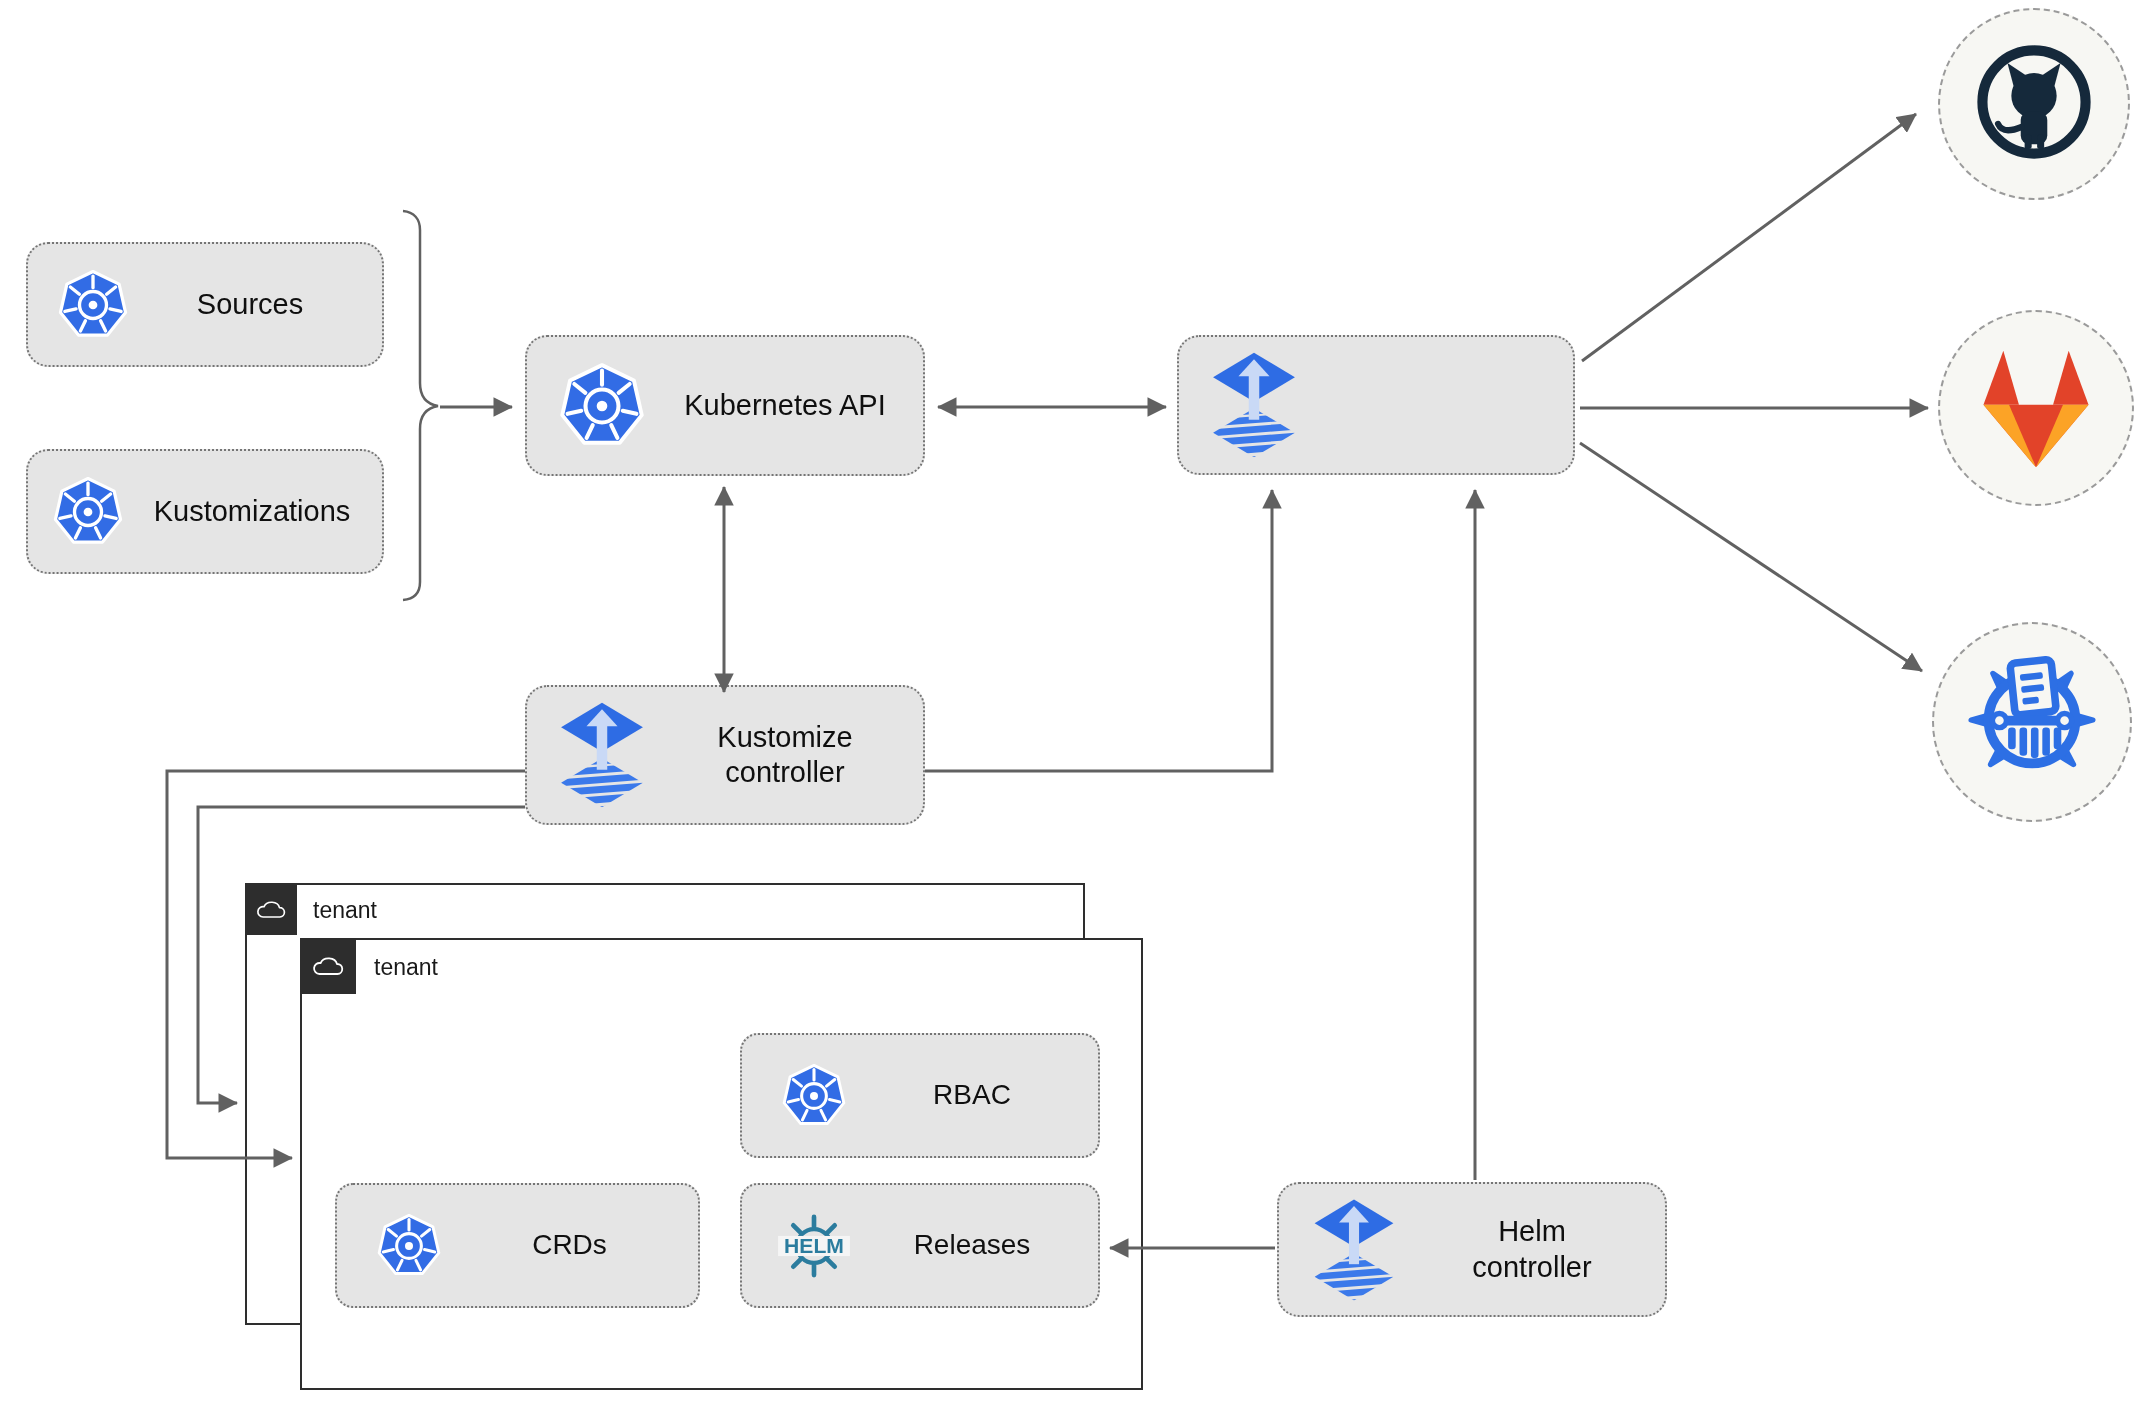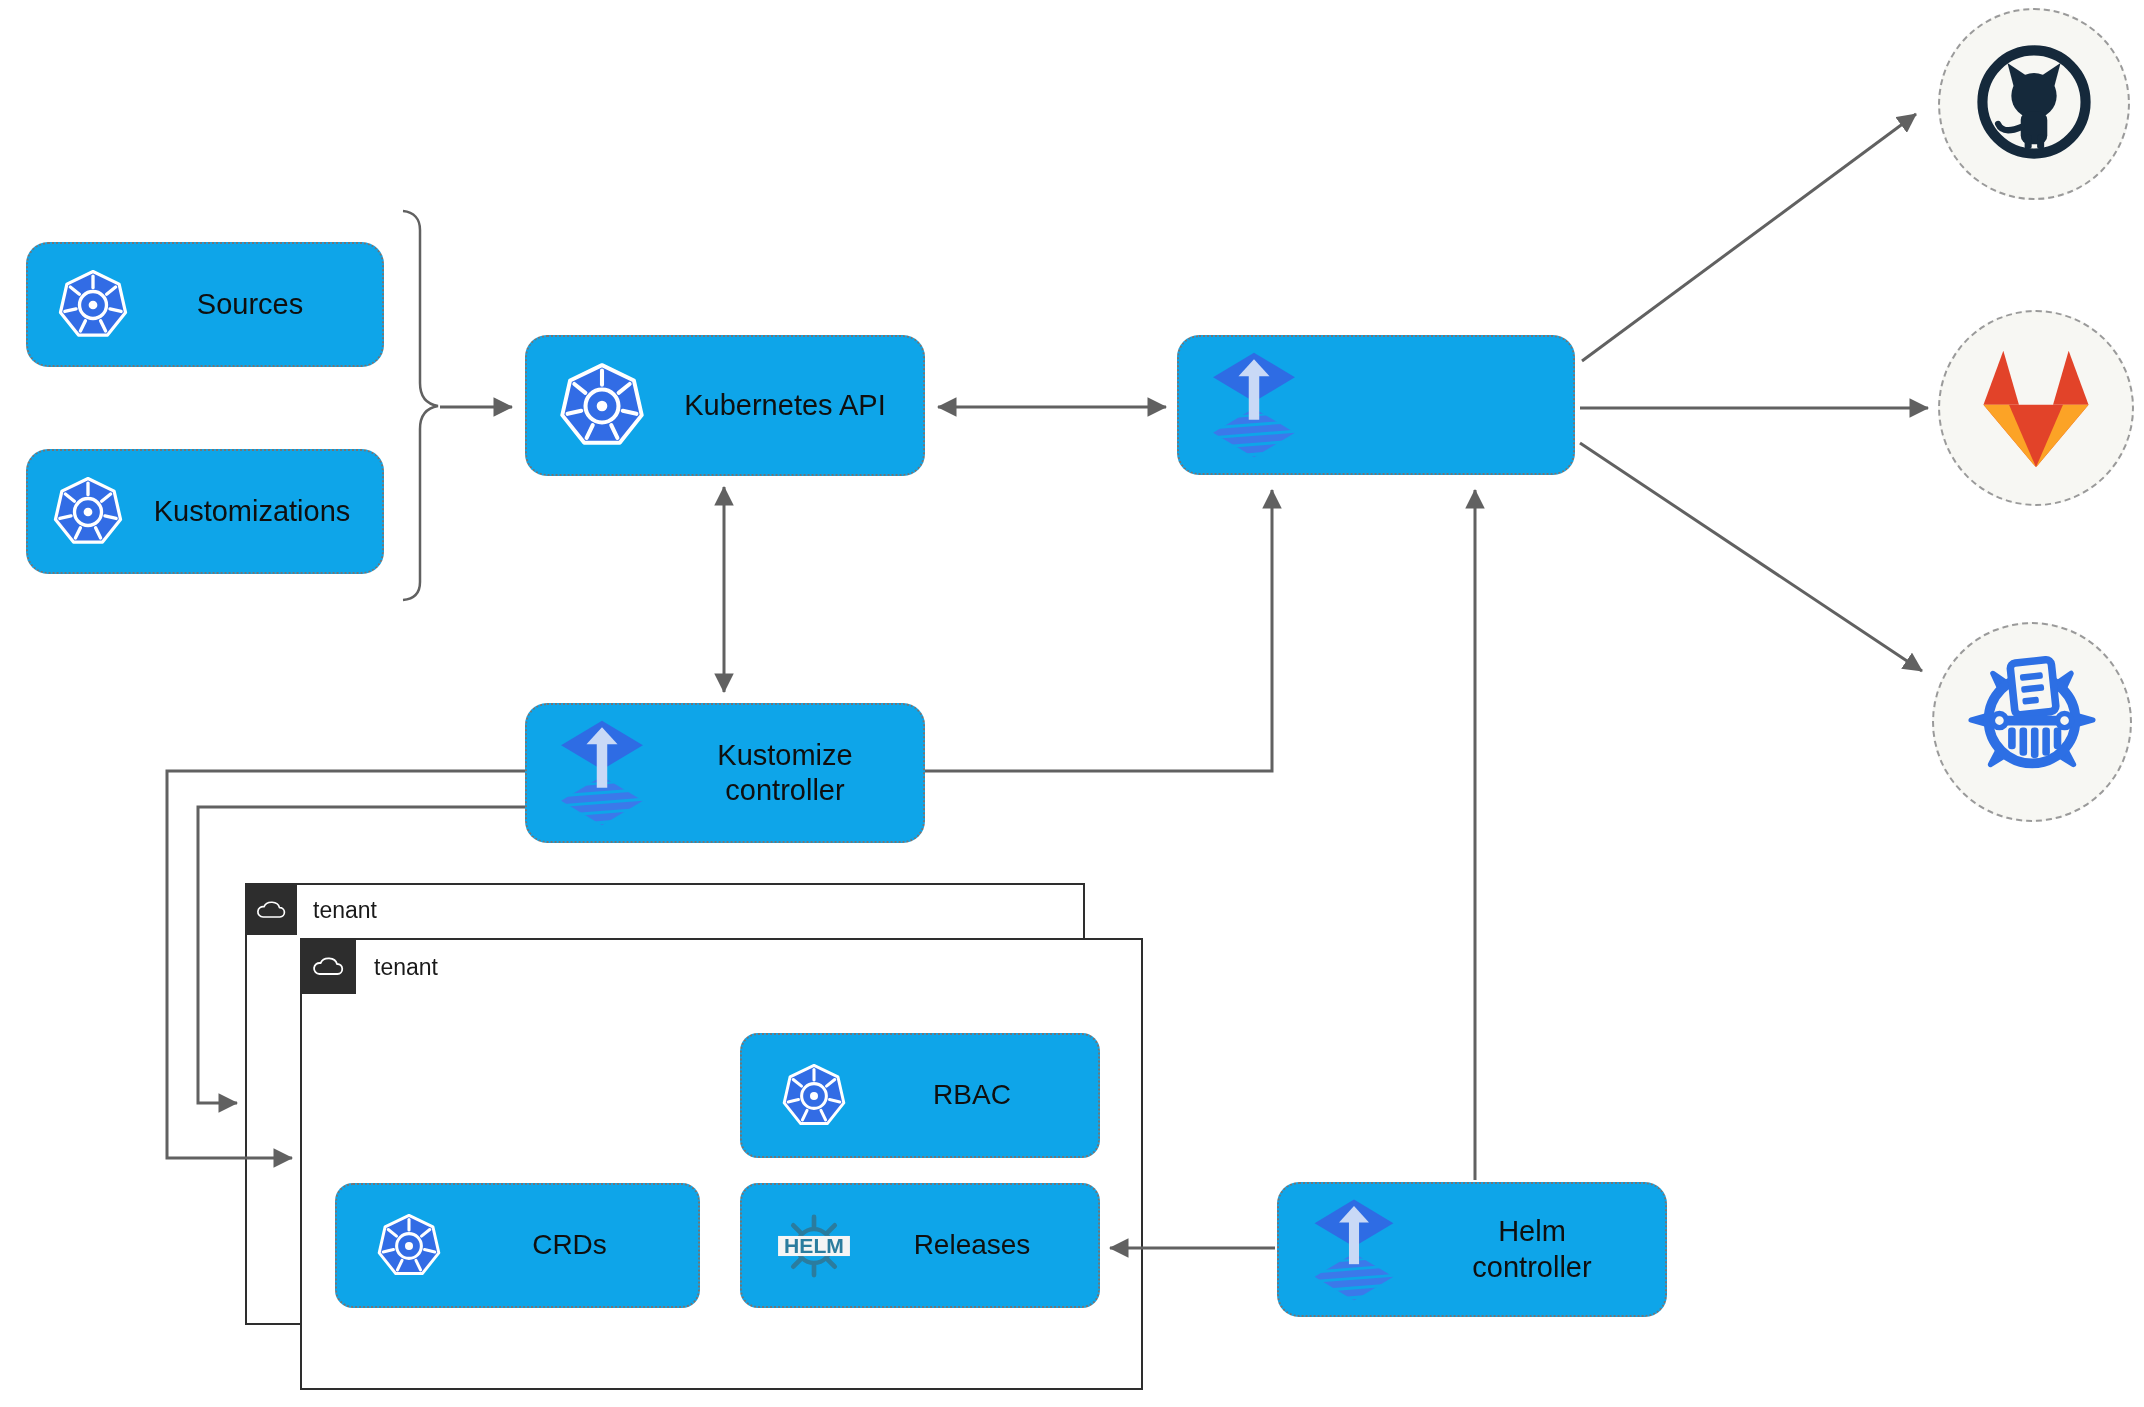--- a/index.html
+++ b/index.html
@@ -1,18 +1,18 @@
 <!DOCTYPE html>
 <html><head>
 <meta charset="utf-8">
 <style>
   html,body{margin:0;padding:0;background:#ffffff;}
   #canvas{position:relative;width:2144px;height:1407px;background:#ffffff;overflow:hidden;
           font-family:"Liberation Sans", sans-serif;color:#111;}
-  .node{position:absolute;display:flex;align-items:center;background:#0ea5e9;
+  .node{position:absolute;display:flex;align-items:center;background:#e5e5e5;
         border:2px dotted #757575;border-radius:22px;box-sizing:border-box;z-index:2;}
   .node .ic{flex:0 0 auto;display:flex;align-items:center;justify-content:center;}
   .node .lbl{flex:1 1 auto;display:flex;align-items:center;justify-content:center;
              font-size:29px;line-height:1.22;text-align:center;color:#0f0f0f;}
   .lbl .wrap{display:inline-block;}
   .tenant{position:absolute;background:#ffffff;border:2.5px solid #2e2e2e;box-sizing:border-box;}
   .tenant-head{position:absolute;left:-2.5px;top:-2.5px;background:#2d2d2d;display:flex;
                align-items:center;justify-content:center;}
   .tenant-label{position:absolute;font-size:23px;color:#1a1a1a;}
   .circle{position:absolute;border:2.5px dashed #9a9a9a;border-radius:50%;background:#f7f7f3;
@@ -120,21 +120,21 @@
           <path d="M2 56 L54 52"></path>
             <path d="M4 62 L54 58"></path>
             <path d="M12 68 L52 64"></path>
         </g>
         <rect x="24.8" y="14" width="6.4" height="28" fill="#c9d9f6"></rect>
         <polygon points="28,5 37.5,15.5 18.5,15.5" fill="#c9d9f6"></polygon>
       </svg>
     </span>
   </div>
 
-  <div class="node" style="left:525px;top:703px;width:400px;height:140px;">
+  <div class="node" style="left:525px;top:685px;width:400px;height:140px;">
     <span class="ic" style="width:150px;">
       <svg width="92" height="108" viewBox="0 0 56 66">
         <polygon points="28,1 53,16 28,31 3,16" fill="#2e6ce4"></polygon>
         <clipPath id="fxd2">
             <polygon points="28,35 53,50 28,65 3,50"></polygon>
           </clipPath>
         <g clip-path="url(#fxd2)" stroke="#3b79ea" stroke-width="4.2" fill="none">
           <path d="M2 38 L54 35"></path>
             <path d="M2 44 L54 40"></path>
             <path d="M2 50 L54 46"></path>

